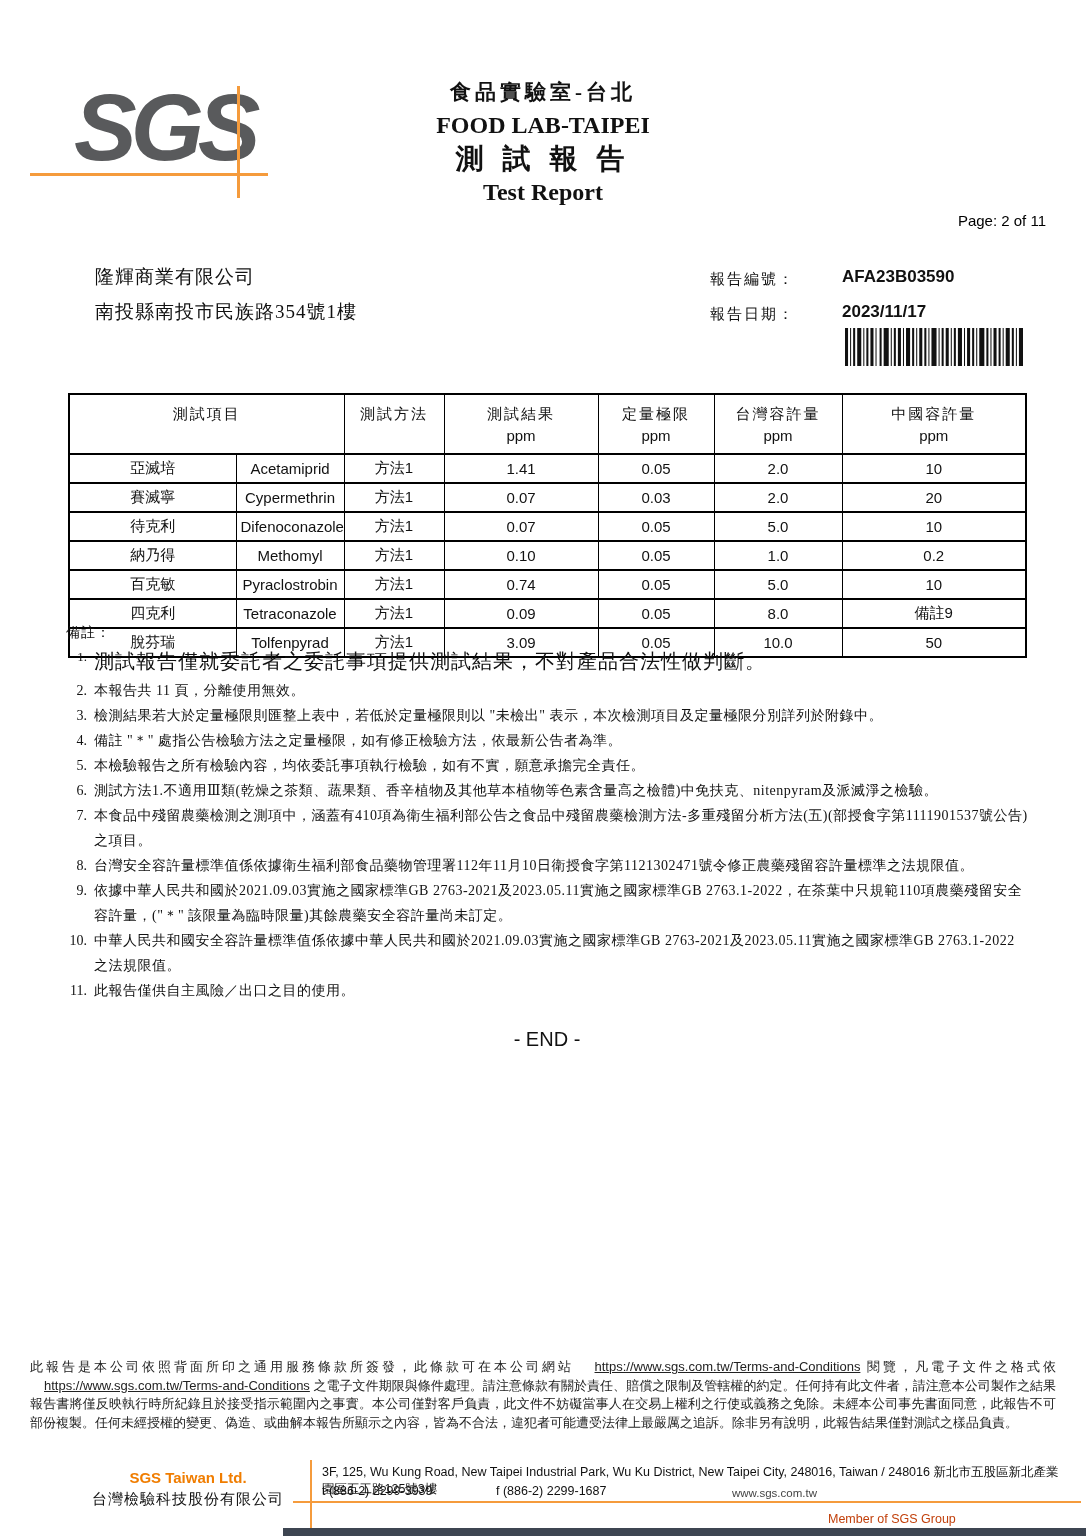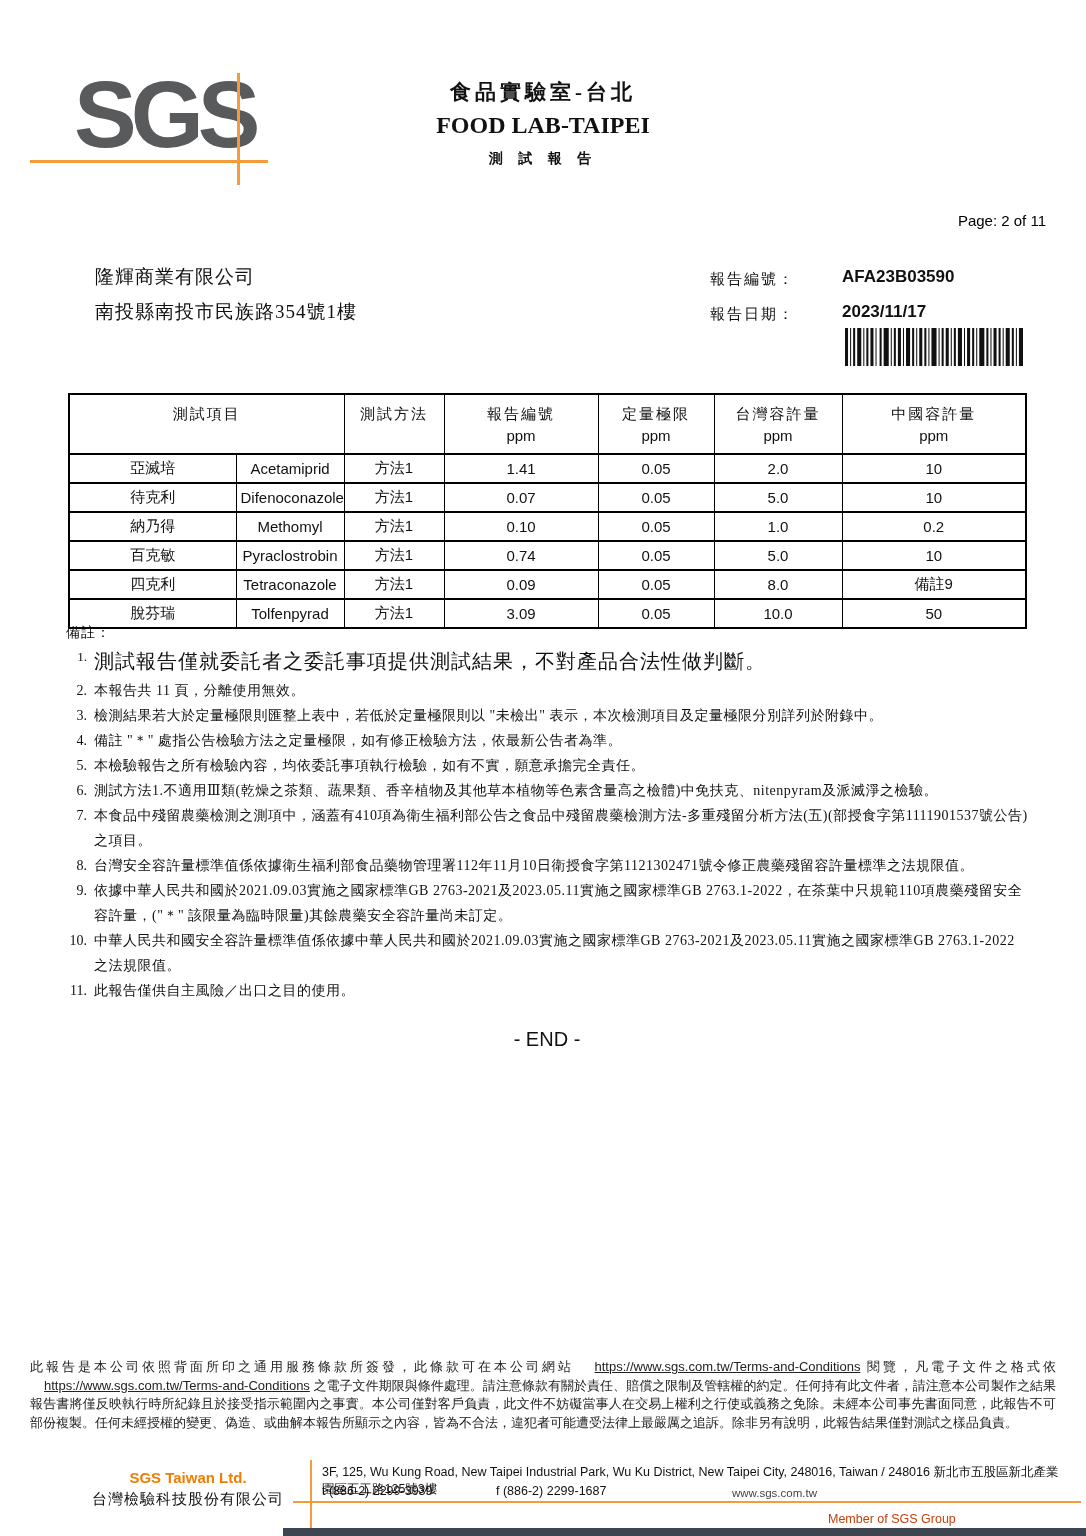--- a/index.html
+++ b/index.html
@@ -3,33 +3,33 @@
 <meta charset="utf-8">
 <style>
   * { margin:0; padding:0; box-sizing:border-box; }
   html,body { background:#e8e8e8; }
   .page {
     position:relative; width:1086px; height:1536px; margin:0 auto;
     background:#ffffff; overflow:hidden; color:#111;
     font-family:"Liberation Serif","DejaVu Serif",serif;
   }
   
-  .logo { position:absolute; left:30px; top:70px; width:240px; height:120px; }
+  .logo { position:absolute; left:30px; top:83px; width:240px; height:120px;font-style:italic; }
   .logo-text {
     position:absolute; left:44px; top:-2px;
     font-family:"Liberation Sans","DejaVu Sans",sans-serif;
     font-weight:bold; font-size:94px; line-height:94px; letter-spacing:-6px;
     color:#595a5c;
   }
   .logo-hline { position:absolute; left:0; top:90px; width:238px; height:3px; background:#f59b3c; }
   .logo-vline { position:absolute; left:207px; top:3px; width:3px; height:112px; background:#f59b3c; }
   .title-block { position:absolute; left:0; right:0; top:76px; text-align:center; }
   .title-block .t1 { font-size:21px; font-weight:bold; letter-spacing:4px; line-height:32px; }
   .title-block .t2 { font-size:24px; font-weight:bold; line-height:34px; }
-  .title-block .t3 { font-size:14px; font-weight:bold; letter-spacing:6px; line-height:33px; }
+  .title-block .t3 { font-size:28px; font-weight:bold; letter-spacing:6px; line-height:33px; }
   .title-block .t4 { font-size:24px; font-weight:bold; line-height:34px; }
   .page-num {
     position:absolute; right:40px; top:212px; font-size:15px;
     font-family:"Liberation Sans","DejaVu Sans",sans-serif; color:#000;
   }
   
   .client-name   { position:absolute; left:95px; top:264px; font-size:19px; letter-spacing:1px; }
   .client-addr   { position:absolute; left:95px; top:299px; font-size:19px; letter-spacing:1px; }
   .rep-label1 { position:absolute; left:710px; top:270px; font-size:15px; letter-spacing:2px; }
   .rep-value1 { position:absolute; left:842px; top:267px; font-size:17px; font-weight:bold;
@@ -94,20 +94,21 @@
   <div class="logo">
     <span class="logo-text">SGS</span>
     <div class="logo-hline"></div>
     <div class="logo-vline"></div>
   </div>
 
   <div class="title-block">
     <div class="t1">食品實驗室-台北</div>
     <div class="t2">FOOD LAB-TAIPEI</div>
     <div class="t3">測 試 報 告</div>
+    <div class="t4">Test Report</div>
   </div>
 
   <div class="page-num">Page: 2 of 11</div>
 
   <div class="client-name">隆輝商業有限公司</div>
   <div class="client-addr">南投縣南投市民族路354號1樓</div>
 
   <div class="rep-label1">報告編號：</div>
   <div class="rep-value1">AFA23B03590</div>
   <div class="rep-label2">報告日期：</div>
@@ -173,21 +174,21 @@
         <tr>
       <th colspan="2">
             <div class="hname">測試項目</div>
             <div class="hunit"></div>
           </th>
       <th>
             <div class="hname">測試方法</div>
             <div class="hunit"></div>
           </th>
       <th>
-            <div class="hname">報告編號</div>
+            <div class="hname">測試結果</div>
             <div class="hunit">ppm</div>
           </th>
       <th>
             <div class="hname">定量極限</div>
             <div class="hunit">ppm</div>
           </th>
       <th>
             <div class="hname">台灣容許量</div>
             <div class="hunit">ppm</div>
           </th>
@@ -197,20 +198,29 @@
           </th>
     </tr>
     <tr>
       <td class="c-zh">亞滅培</td>
       <td class="c-en">Acetamiprid</td>
       <td>方法1</td>
       <td>1.41</td>
       <td>0.05</td>
       <td>2.0</td>
       <td>10</td>
+    </tr>
+    <tr>
+      <td class="c-zh">賽滅寧</td>
+      <td class="c-en">Cypermethrin</td>
+      <td>方法1</td>
+      <td>0.07</td>
+      <td>0.03</td>
+      <td>2.0</td>
+      <td>20</td>
     </tr>
     <tr>
       <td class="c-zh">待克利</td>
       <td class="c-en">Difenoconazole</td>
       <td>方法1</td>
       <td>0.07</td>
       <td>0.05</td>
       <td>5.0</td>
       <td>10</td>
     </tr>

